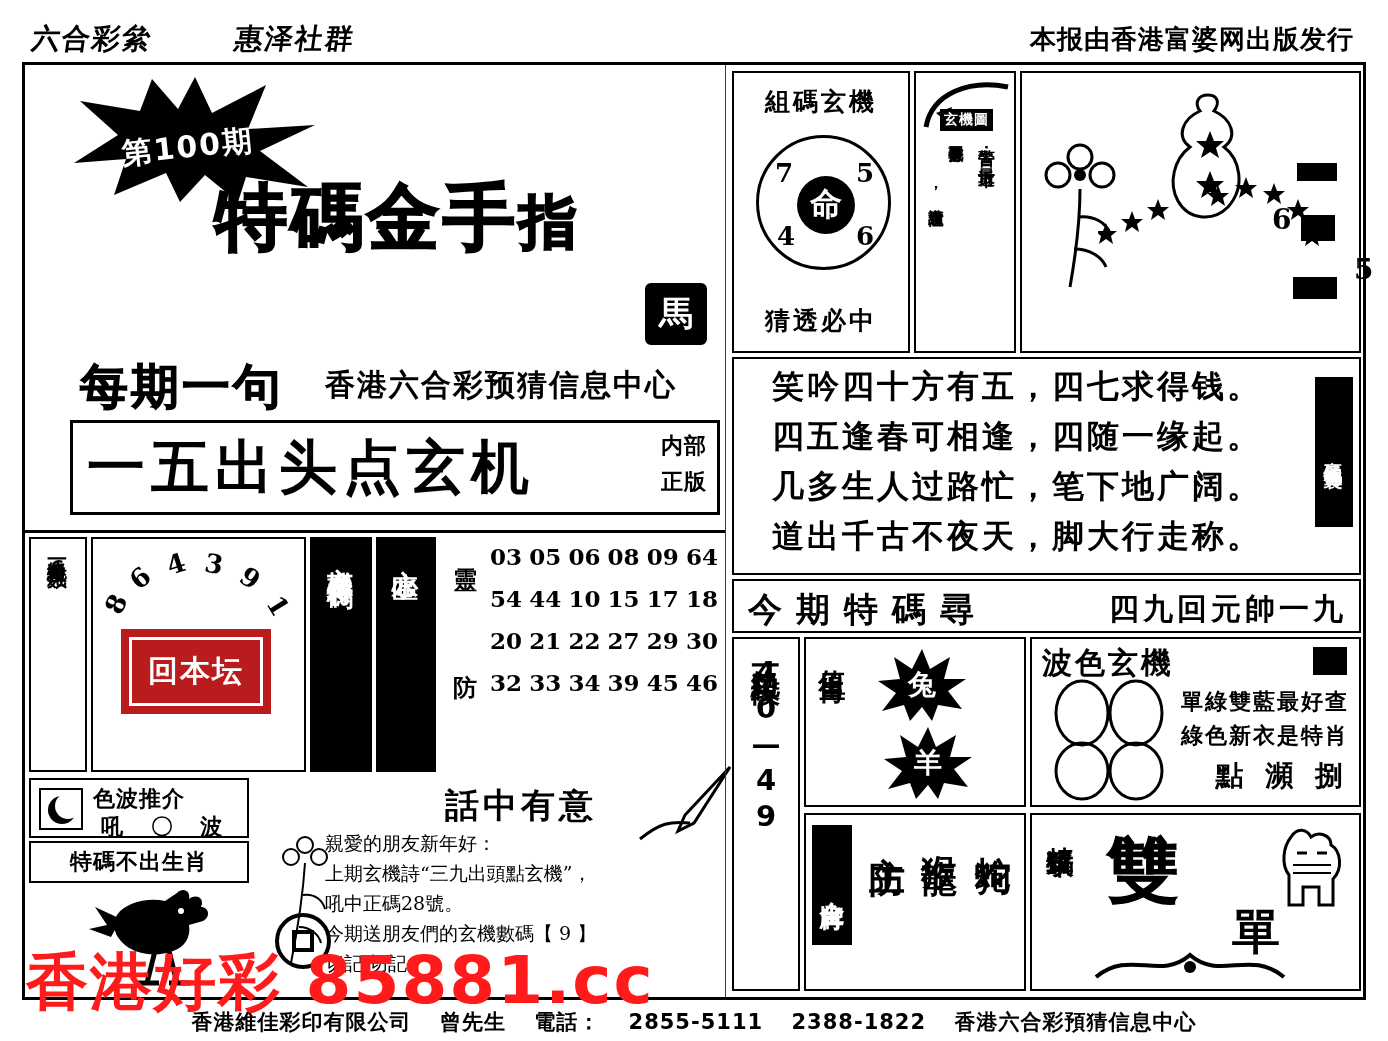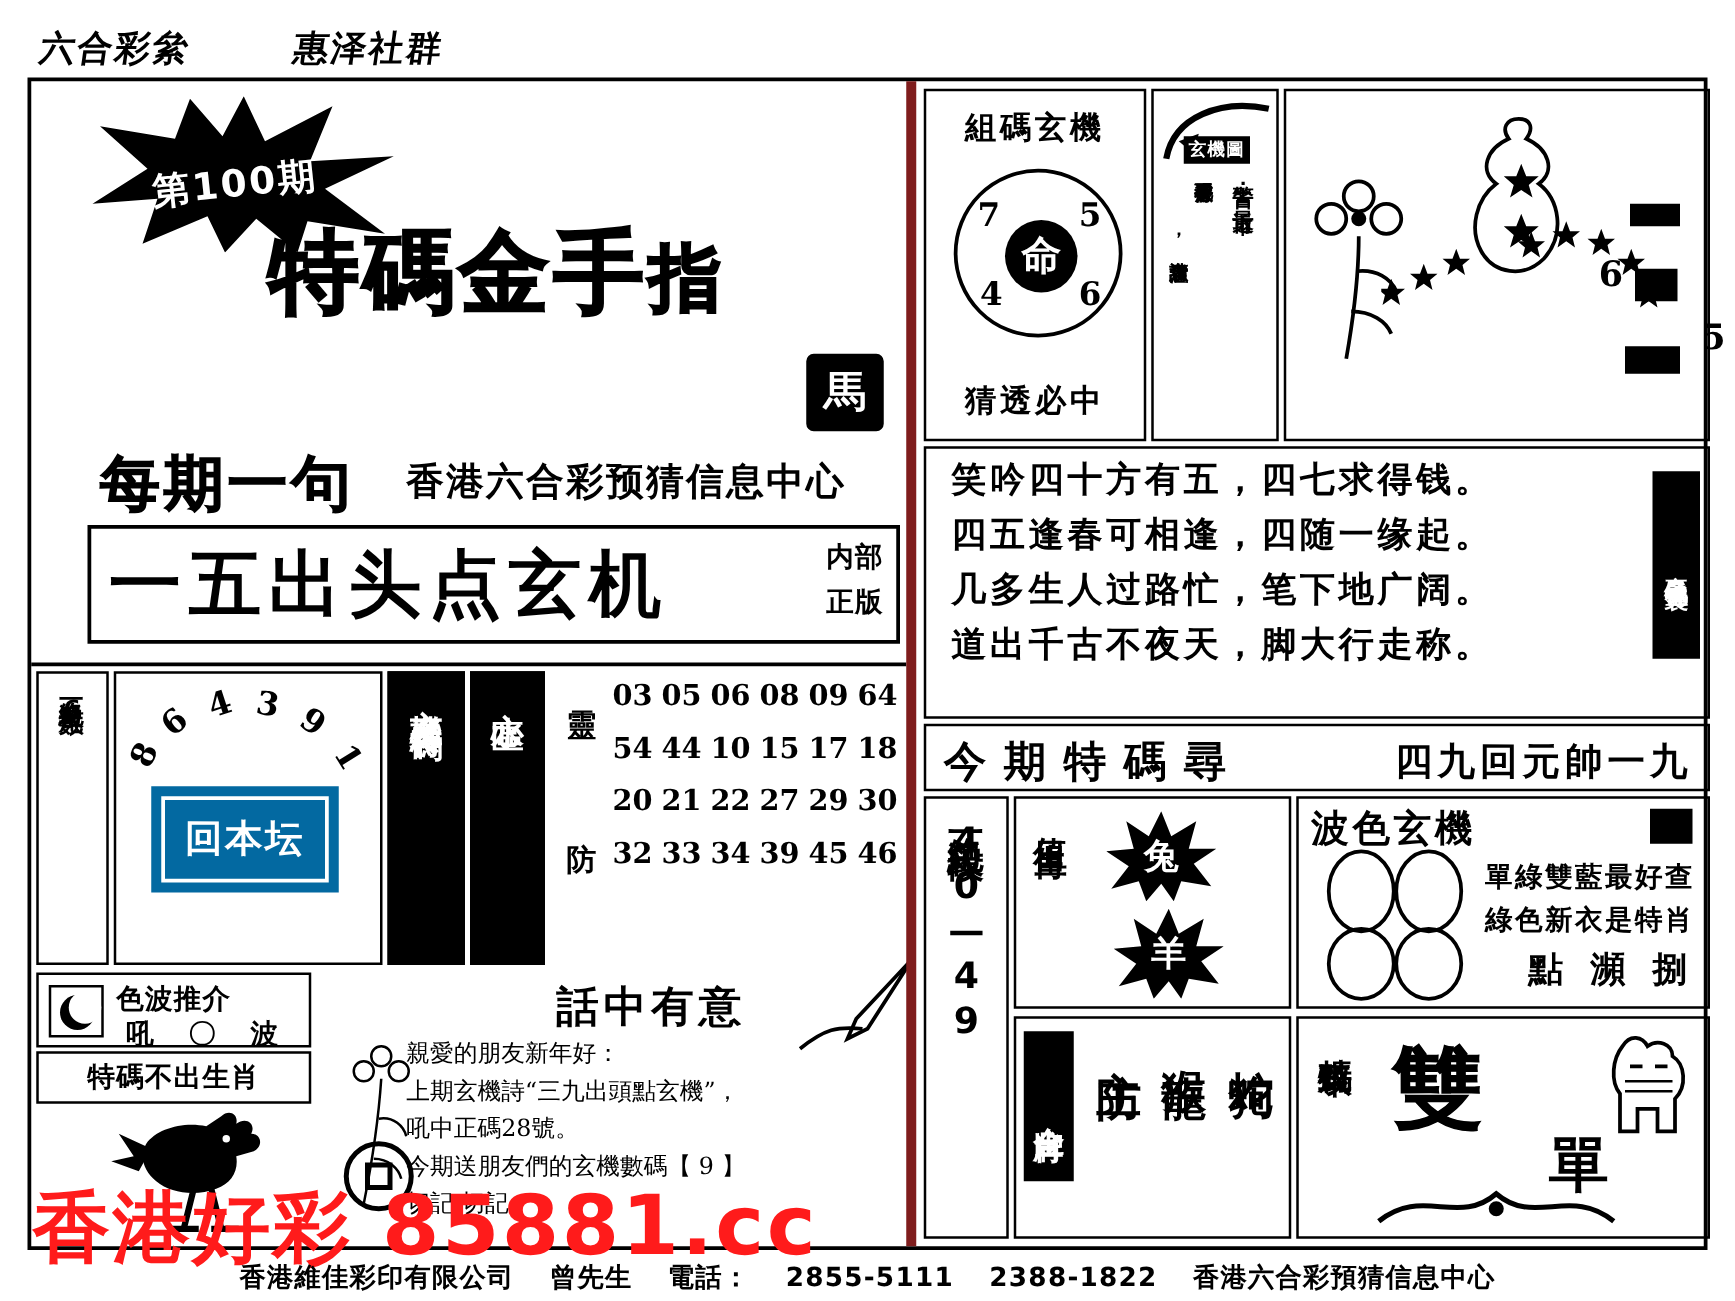--- a/index.html
+++ b/index.html
@@ -47,21 +47,21 @@
 
   
   .lowleft { position:absolute; left:0; top:465px; width:700px; height:470px; border-top:3px solid #000; }
 
   .cellA { position:absolute; left:4px; top:4px; width:58px; height:235px; border:2px solid #000; }
   .cellA .v { writing-mode:vertical-rl; text-orientation:upright; font-size:20px; font-weight:bold; letter-spacing:2px; margin:6px auto 0; display:block; }
 
   .cellB { position:absolute; left:66px; top:4px; width:215px; height:235px; border:2px solid #000; }
   .numsArc { position:absolute; left:8px; top:10px; width:200px; height:90px; }
   .numsArc span { position:absolute; font-size:26px; font-weight:bold; font-family:"DejaVu Serif", serif; }
-  .stamp { position:absolute; left:28px; top:90px; width:150px; height:85px; background:#0369a1; }
+  .stamp { position:absolute; left:28px; top:90px; width:150px; height:85px; background:#b91c1c; }
   .stamp .inner { position:absolute; inset:8px; border:3px solid #fff; display:flex; align-items:center; justify-content:center; color:#fff; font-size:30px; font-weight:bold; letter-spacing:2px;}
 
   .cellC { position:absolute; left:285px; top:4px; width:62px; height:235px; border:2px solid #000; background:#000; color:#fff; }
   .cellC .v { writing-mode:vertical-rl; text-orientation:upright; font-size:26px; font-weight:bold; letter-spacing:4px; margin:8px auto 0; display:block; }
 
   .cellD { position:absolute; left:351px; top:4px; width:60px; height:235px; border:2px solid #000; background:#000; color:#fff; }
   .cellD .v { writing-mode:vertical-rl; text-orientation:upright; font-size:26px; font-weight:bold; letter-spacing:4px; margin:10px auto 0; display:block; }
 
   .cellE { position:absolute; left:415px; top:4px; width:50px; height:235px; }
   .cellE .v { writing-mode:vertical-rl; text-orientation:upright; font-size:24px; font-weight:bold; letter-spacing:26px; margin:12px auto 0; display:block; }
@@ -78,21 +78,21 @@
   .cellF .t2 { position:absolute; left:70px; top:32px; font-size:22px; font-weight:bold; letter-spacing:10px;text-align:right; }
 
   .cellG { position:absolute; left:4px; top:308px; width:220px; height:42px; border:2px solid #000; display:flex; align-items:center; justify-content:center; font-size:22px; font-weight:bold; letter-spacing:1px; }
 
   .hua { position:absolute; left:420px; top:250px; font-size:34px; font-weight:bold; letter-spacing:4px; }
   .letter { position:absolute; left:300px; top:295px; width:390px; font-size:19px; line-height:30px; font-family:"DejaVu Serif", serif; }
 
   .rooster { position:absolute; left:60px; top:352px; width:170px; height:105px; }
 
   
-  .rightcol { position:absolute; left:700px; top:0; width:641px; height:932px; border-left:8px solid #7f1d1d; }
+  .rightcol { position:absolute; left:700px; top:0; width:641px; height:932px; border-left:1px solid #7f1d1d; }
 
   .rbox { position:absolute; border:2px solid #000; }
 
   .zuma { left:6px; top:6px; width:178px; height:282px; }
   .zuma .t { text-align:center; font-size:25px; font-weight:bold; letter-spacing:3px; margin-top:12px; }
   .circ { position:absolute; left:22px; top:62px; width:135px; height:135px; border:3px solid #000; border-radius:50%; }
   .circ .c { position:absolute; left:38px; top:38px; width:58px; height:58px; background:#000; color:#fff; border-radius:50%; display:flex;align-items:center;justify-content:center; font-size:32px; font-weight:bold; }
   .circ .d { position:absolute; font-size:26px; font-weight:bold; font-family:"DejaVu Serif",serif;}
   .circ .d1{ left:16px; top:20px;} .circ .d2{ right:14px; top:20px;}
   .circ .d3{ left:18px; bottom:16px;} .circ .d4{ right:14px; bottom:16px;}
@@ -100,21 +100,21 @@
 
   .warn { left:188px; top:6px; width:102px; height:282px; }
   .warn .tag { position:absolute; left:24px; top:36px; background:#000; color:#fff; font-size:14px; padding:2px 4px; font-weight:bold; letter-spacing:1px;}
   .warn .v1 { position:absolute; right:16px; top:62px; writing-mode:vertical-rl; text-orientation:upright; font-size:17px; font-weight:bold; letter-spacing:1px; line-height:22px; }
   .warn .v2 { position:absolute; right:48px; top:62px; writing-mode:vertical-rl; text-orientation:upright; font-size:15px; font-weight:bold; line-height:20px; }
   .warn .v3 { position:absolute; left:10px; top:110px; writing-mode:vertical-rl; text-orientation:upright; font-size:15px; font-weight:bold; line-height:20px; }
 
   .art { left:294px; top:6px; width:341px; height:282px; }
 
   .poem { left:6px; top:292px; width:629px; height:218px; }
-  .poem .line { font-size:28px; font-weight:bold; letter-spacing:3px; padding:6px 20px 0 20px; font-family:"DejaVu Serif", serif; }
+  .poem .line { font-size:32px; font-weight:bold; letter-spacing:3px; padding:6px 20px 0 38px; font-family:"DejaVu Serif", serif; }
   .poem .ribbon { position:absolute; right:6px; top:18px; width:38px; height:150px; background:#000; color:#fff; writing-mode:vertical-rl; text-orientation:upright; font-size:19px; font-weight:bold; letter-spacing:3px; display:flex; align-items:center; justify-content:center;}
 
   .today { left:6px; top:514px; width:629px; height:54px; border:2px solid #000; }
   .today .l { position:absolute; left:14px; top:6px; font-size:34px; font-weight:bold; letter-spacing:14px; }
   .today .r { position:absolute; right:12px; top:8px; font-size:30px; font-weight:bold; letter-spacing:4px; }
 
   .jueshadu { position:absolute; left:6px; top:572px; width:68px; height:354px; border:2px solid #000; }
   .jueshadu .v { writing-mode:vertical-rl; text-orientation:upright; font-size:29px; font-weight:bold; letter-spacing:2px; display:block; margin:8px auto 0; }
 
   .zhiri { position:absolute; left:78px; top:572px; width:222px; height:170px; border:2px solid #000; }
@@ -149,20 +149,21 @@
   .footer span { margin:0 10px; }
 </style>
 </head>
 <body>
 
 <div class="page">
 
   <div class="topbar">
     <div class="left1">六合彩絫</div>
     <div class="left2">惠泽社群</div>
+    <div class="right1">本报由香港富婆网出版发行</div>
   </div>
 
   <div class="frame">
 
     <div class="leftcol">
 
       <div class="burst">
         <svg width="250" height="125" viewBox="0 0 250 125">
           <polygon points="125,0 142,36 196,8 178,52 245,48 190,74 238,110 176,100 168,125 135,98 110,125 96,96 44,118 56,82 4,86 48,58 10,24 70,34 82,2 108,32" fill="#000"></polygon>
         </svg>

